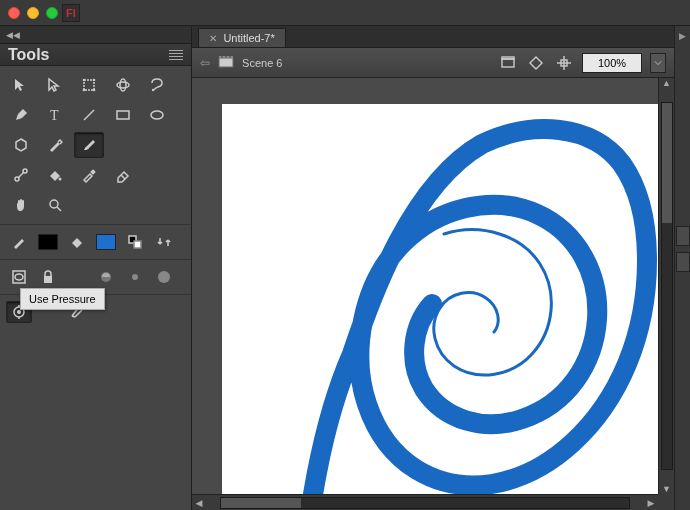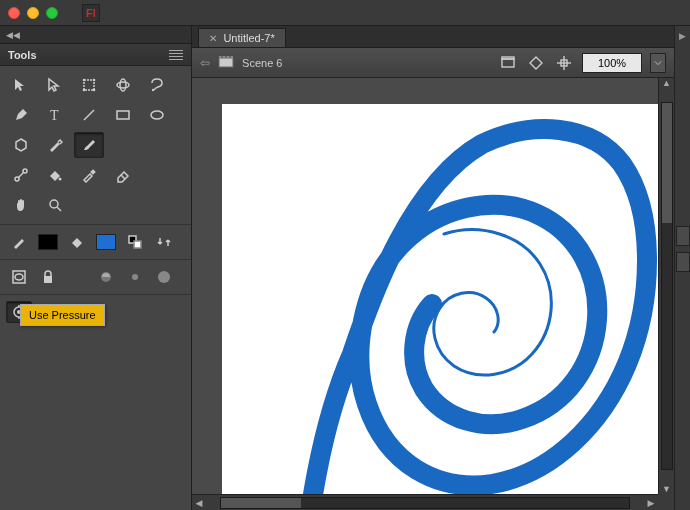--- a/index.html
+++ b/index.html
@@ -17,21 +17,21 @@
     display: flex; align-items: center;
     padding: 0 8px;
     border-bottom: 1px solid #1e1e1e;
   }
   .traffic { display: flex; gap: 7px; }
   .dot { width: 12px; height: 12px; border-radius: 50%; }
   .dot.red { background: #ff5f56; border:1px solid #e0443e; }
   .dot.yellow { background: #ffbd2e; border:1px solid #dea123; }
   .dot.green { background: #27c93f; border:1px solid #1aab29; }
   .app-logo {
-    margin-left: 24px; width: 18px; height: 18px;
+    margin-left: 4px; width: 18px; height: 18px;
     background: #303030; color:#bb3333;
     font-size:11px; font-weight:bold;
     display:flex; align-items:center; justify-content:center;
     border:1px solid #222;
   }
   
   .workspace { display:flex; height: calc(510px - 26px); }
   .tools-panel {
     width: 192px; background:#454545;
     border-right:1px solid #1e1e1e;
@@ -42,21 +42,21 @@
     align-items:center; padding:0 6px;
     border-bottom:1px solid #1e1e1e;
   }
   .panel-tabbar .chev { font-size:9px; color:#aaa; }
   .panel-header {
     display:flex; align-items:center; justify-content:space-between;
     height:22px; padding:0 8px;
     background: linear-gradient(#3a3a3a,#303030);
     border-bottom:1px solid #222;
   }
-  .panel-header .title { color:#ddd; font-weight:bold; font-size:11px; }
+  .panel-header .title { color:#ddd; font-weight:bold; font-size:16px; }
   .panel-header .menu-lines {
     width:14px; height:10px;
     background: repeating-linear-gradient(#aaa,#aaa 1px,transparent 1px,transparent 3px);
   }
   .tool-grid {
     padding:6px 6px; display:grid;
     grid-template-columns: repeat(5, 30px);
     grid-auto-rows: 26px;
     gap:4px 4px;
     border-bottom:1px solid #333;
@@ -67,22 +67,22 @@
     color:#ccc; border:1px solid transparent;
     border-radius:2px; position:relative;
   }
   .tool.selected { background:#2f2f2f; border:1px solid #222; box-shadow: inset 0 1px 2px #111; }
   .tool svg { width:16px; height:16px; stroke:#ccc; fill:none; stroke-width:1.5; }
   .tool svg .fill { fill:#ccc; stroke:none; }
   .swatch { width:20px; height:16px; border:1px solid #222; }
   .swatch.black { background:#000; }
   .swatch.blue { background:#1f6fd0; }
   .tooltip {
-    position:absolute; left:20px; top:304px;
-    background:#eab308; border:1px solid #aaa;
+    position:absolute; left:20px; top:288px;
+    background:#e5e5e5; border:1px solid #aaa;
     color:#000; padding:4px 8px; font-size:11px;
     box-shadow:1px 1px 3px rgba(0,0,0,0.4);
   }
   
   .doc-area { flex:1; display:flex; flex-direction:column; background:#4a4a4a; }
   .doc-tabs {
     height:22px; display:flex; align-items:flex-end;
     background:#2e2e2e; padding-left:6px;
     border-bottom:1px solid #1e1e1e;
   }

